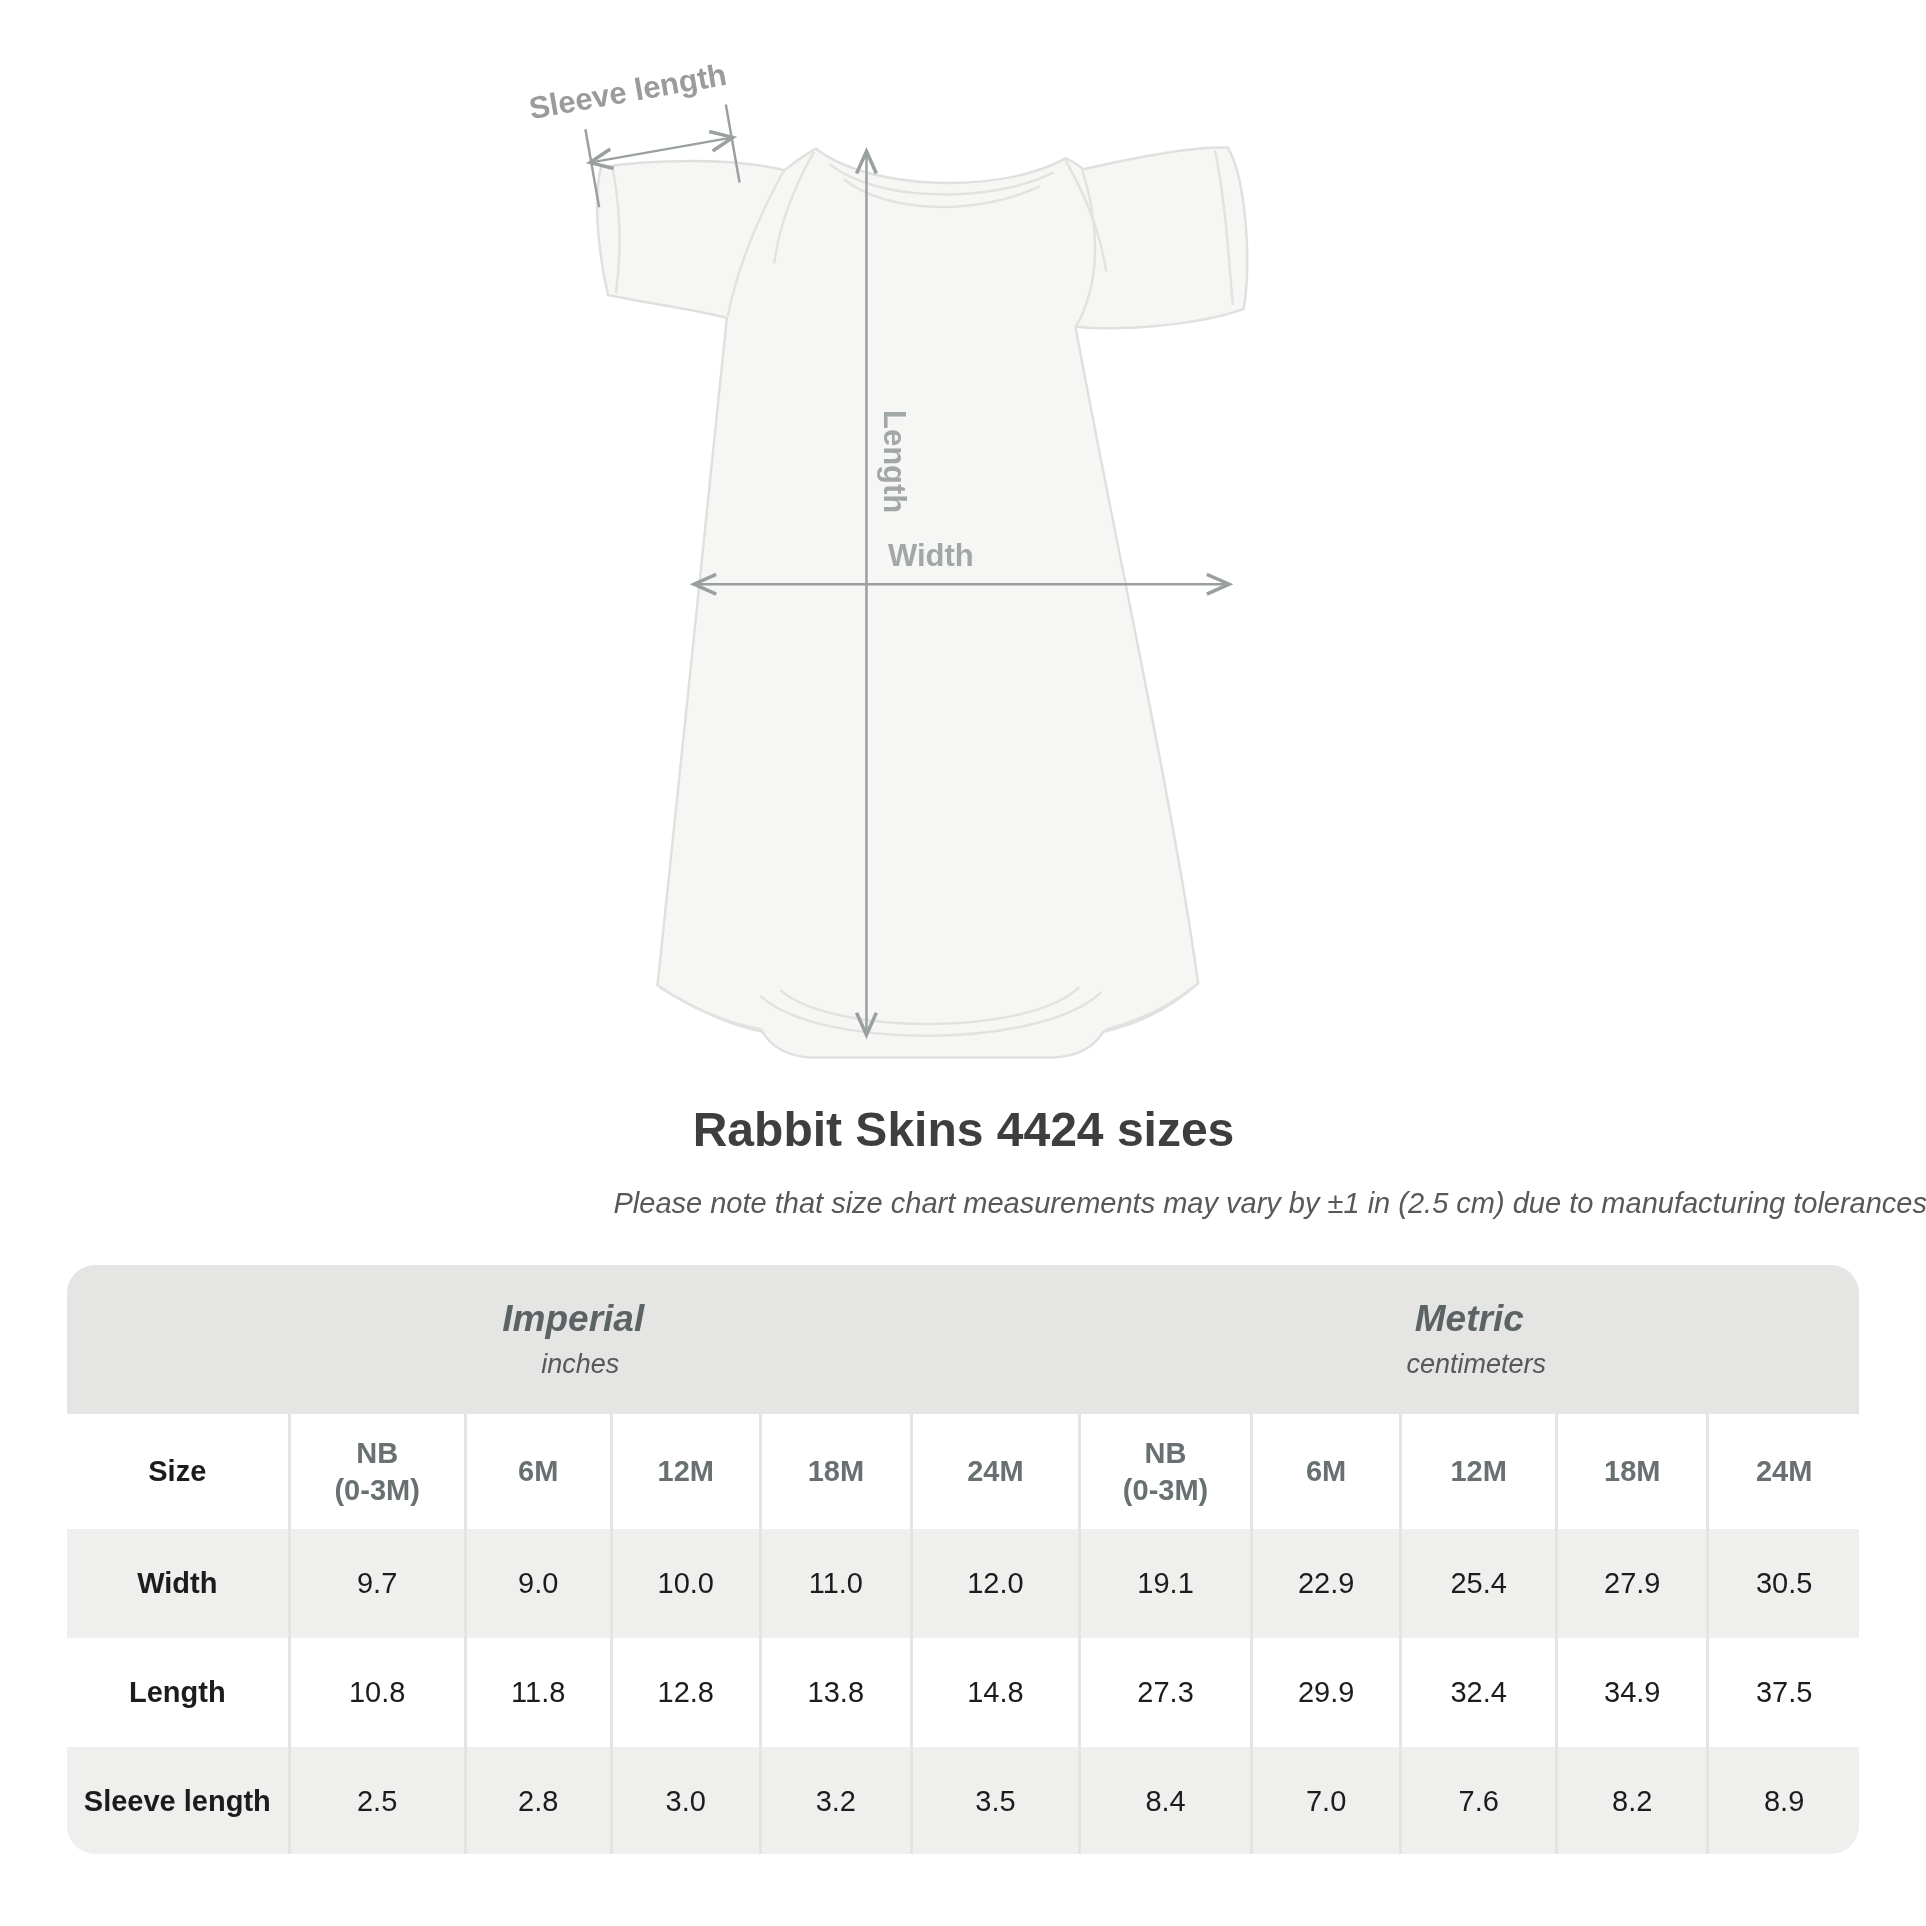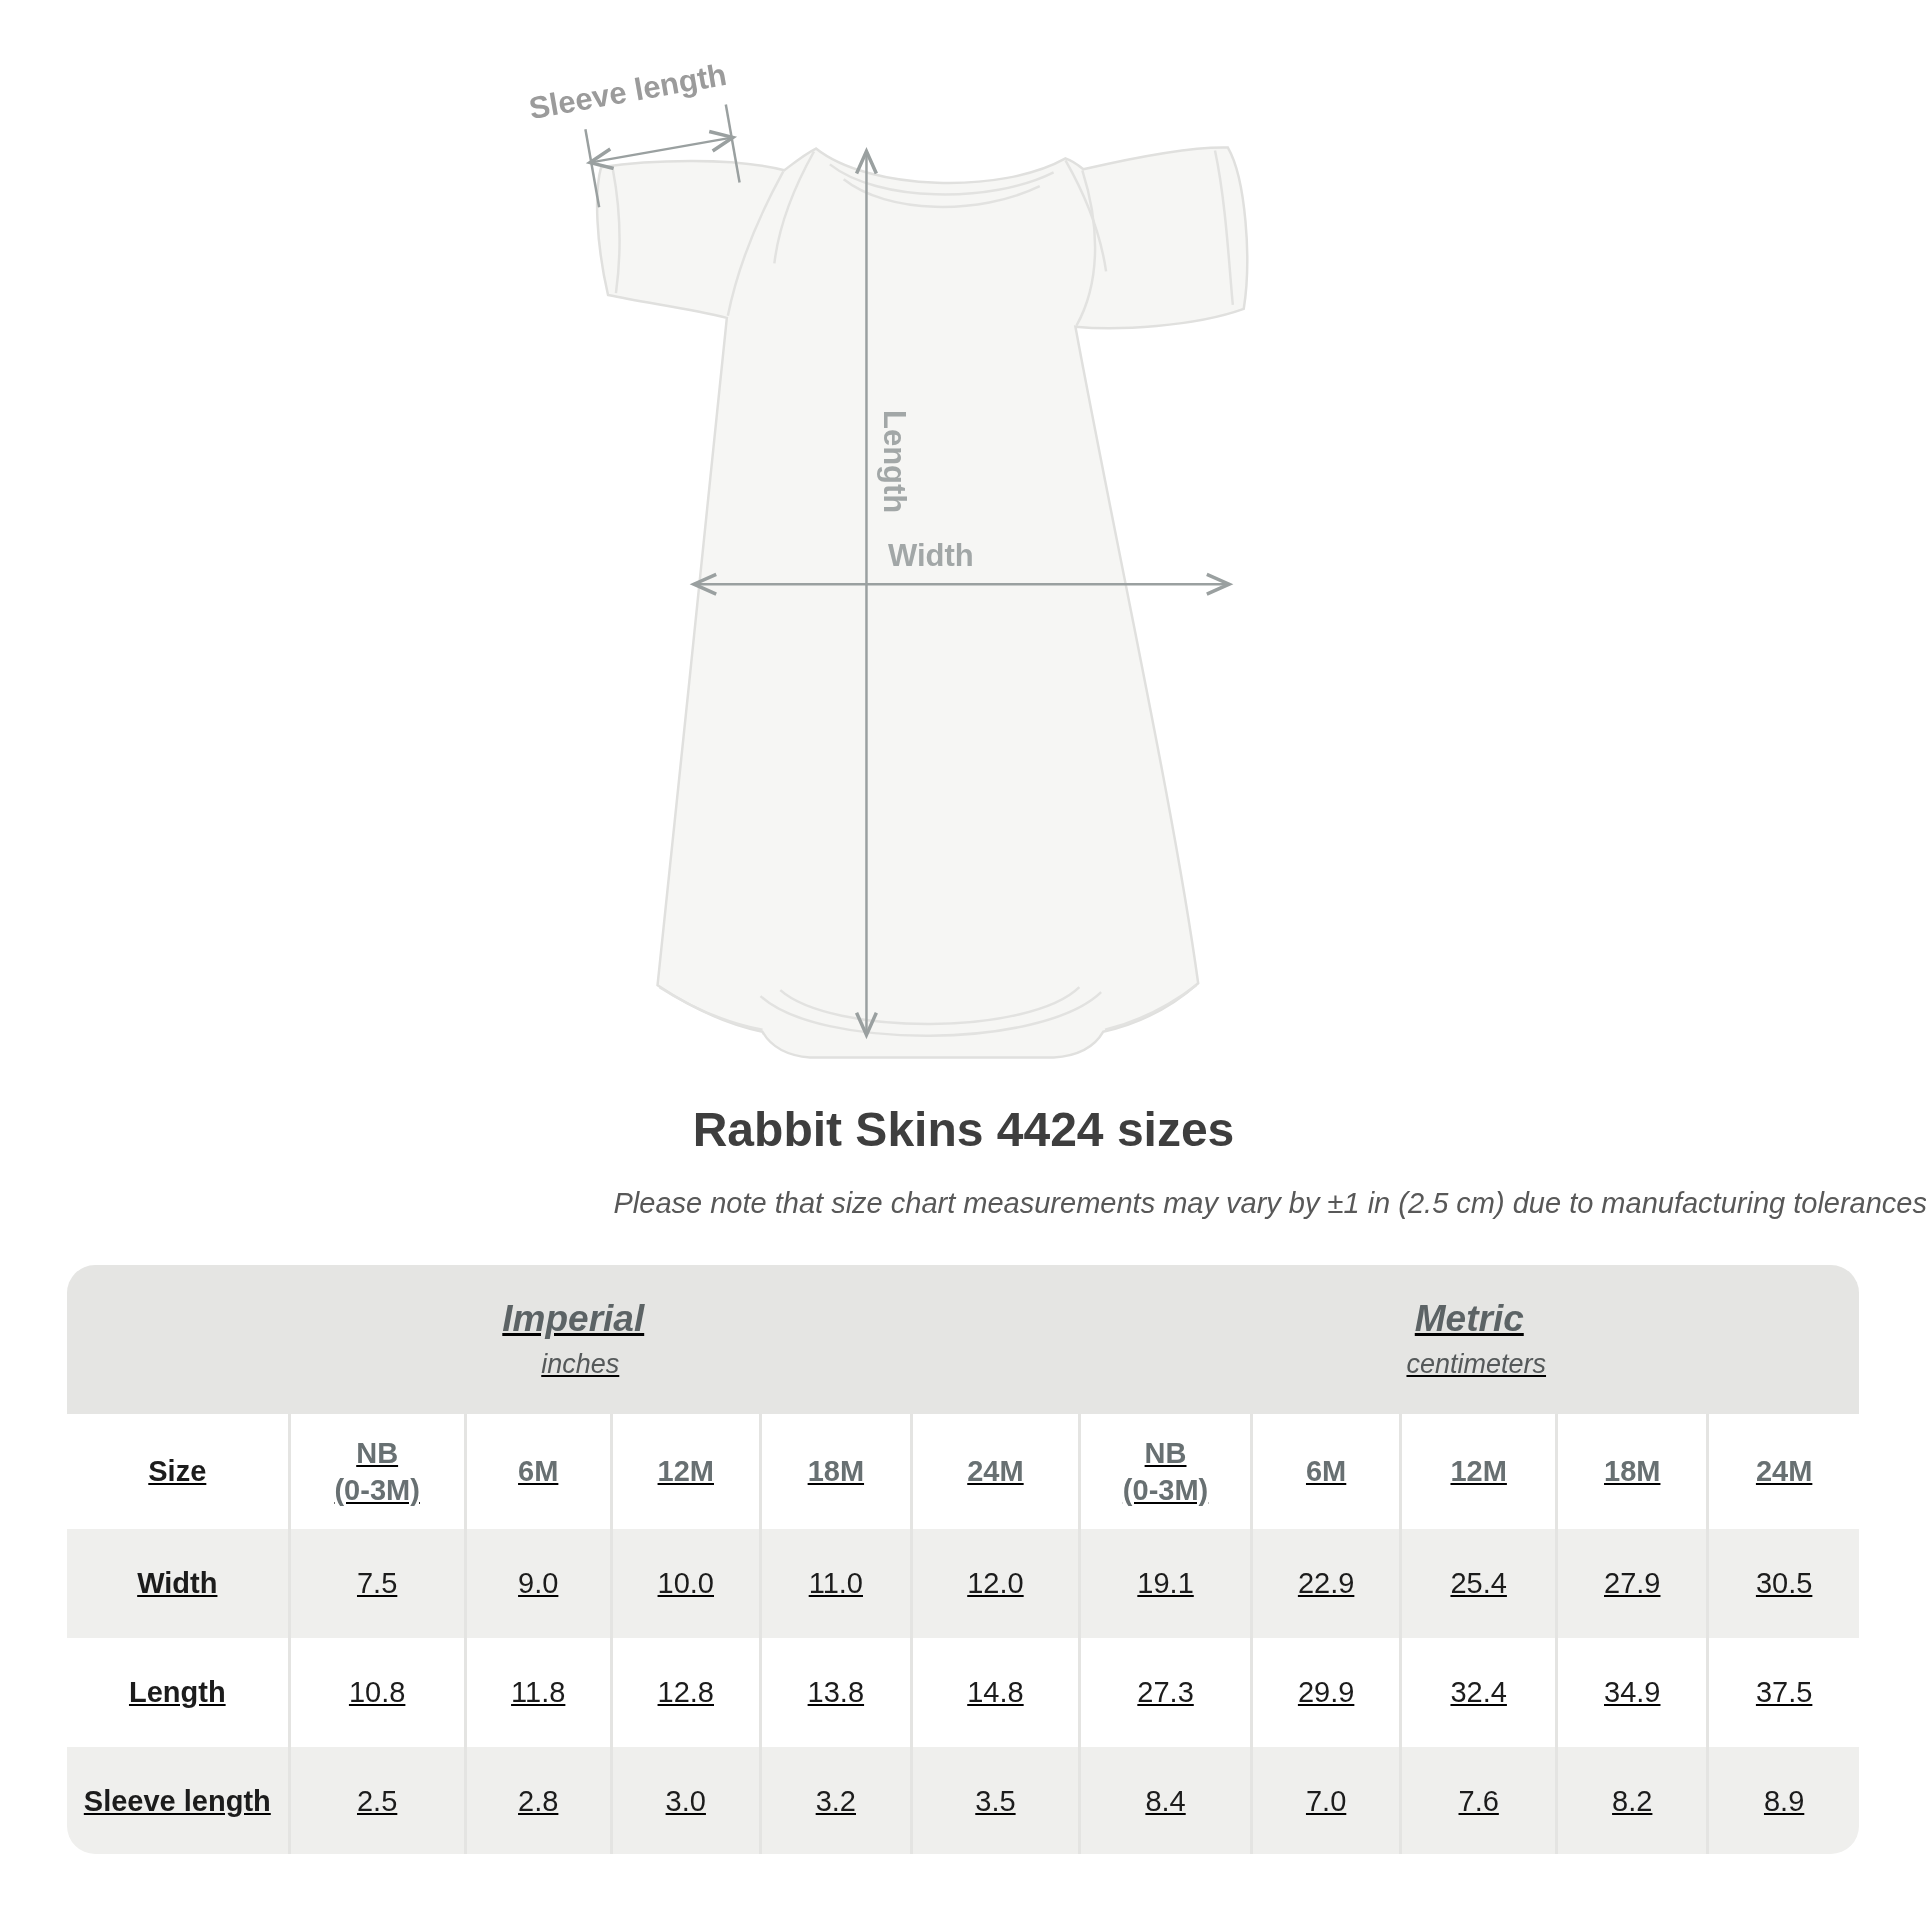--- a/index.html
+++ b/index.html
@@ -24,21 +24,21 @@
   .subtitle{
     position:absolute;left:0;top:1187px;width:100%;text-align:right;
     font-size:29px;font-style:italic;color:#585858;margin:0;
   }
   
   .table-wrap{
     position:absolute;left:67px;top:1265px;width:1792px;height:589px;
     border-radius:28px;overflow:hidden;
   }
   table.size-table{
-    width:1792px;height:589px;border-collapse:collapse;table-layout:fixed;text-decoration:underline;
+    width:1792px;height:589px;border-collapse:collapse;table-layout:fixed;
   }
   table.size-table td{
     text-align:center;vertical-align:middle;padding:0;font-size:29px;color:#1c1c1c;
   }
   tr.band-row td{background:#e5e5e3;height:149px;}
   .gname{font-size:37px;font-weight:bold;font-style:italic;color:#5c6365;line-height:1.1;}
   .gunit{font-size:27px;font-style:italic;color:#55595a;margin-top:10px;line-height:1.1;margin-left:14px;}
   tr.head-row td{background:#ffffff;height:115px;}
   tr.data-row td{height:109px;background:#ffffff;}
   tr.alt td{background:#efefed;}
@@ -169,21 +169,21 @@
             </td>
           <td>
               <span class="l1">18M</span>
             </td>
           <td>
               <span class="l1">24M</span>
             </td>
         </tr>
         <tr class="data-row alt">
           <td class="lab">Width</td>
-          <td>7.5</td>
+          <td>9.7</td>
           <td>9.0</td>
           <td>10.0</td>
           <td>11.0</td>
           <td>12.0</td>
           <td>19.1</td>
           <td>22.9</td>
           <td>25.4</td>
           <td>27.9</td>
           <td>30.5</td>
         </tr>

